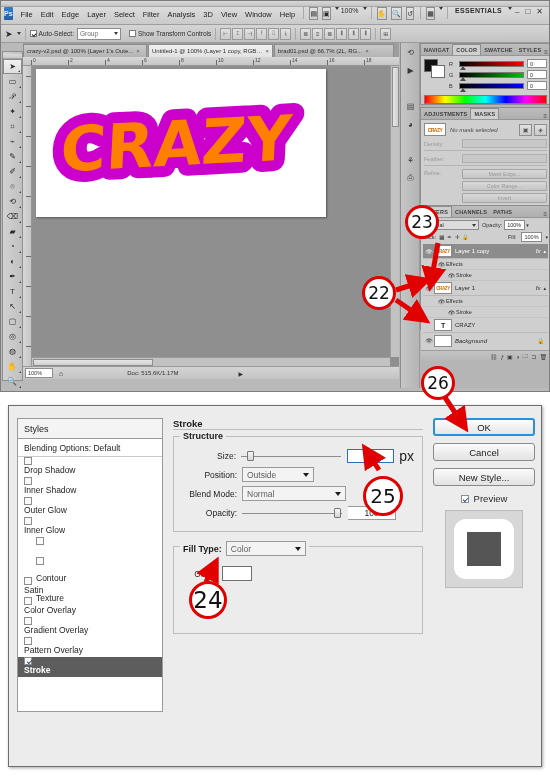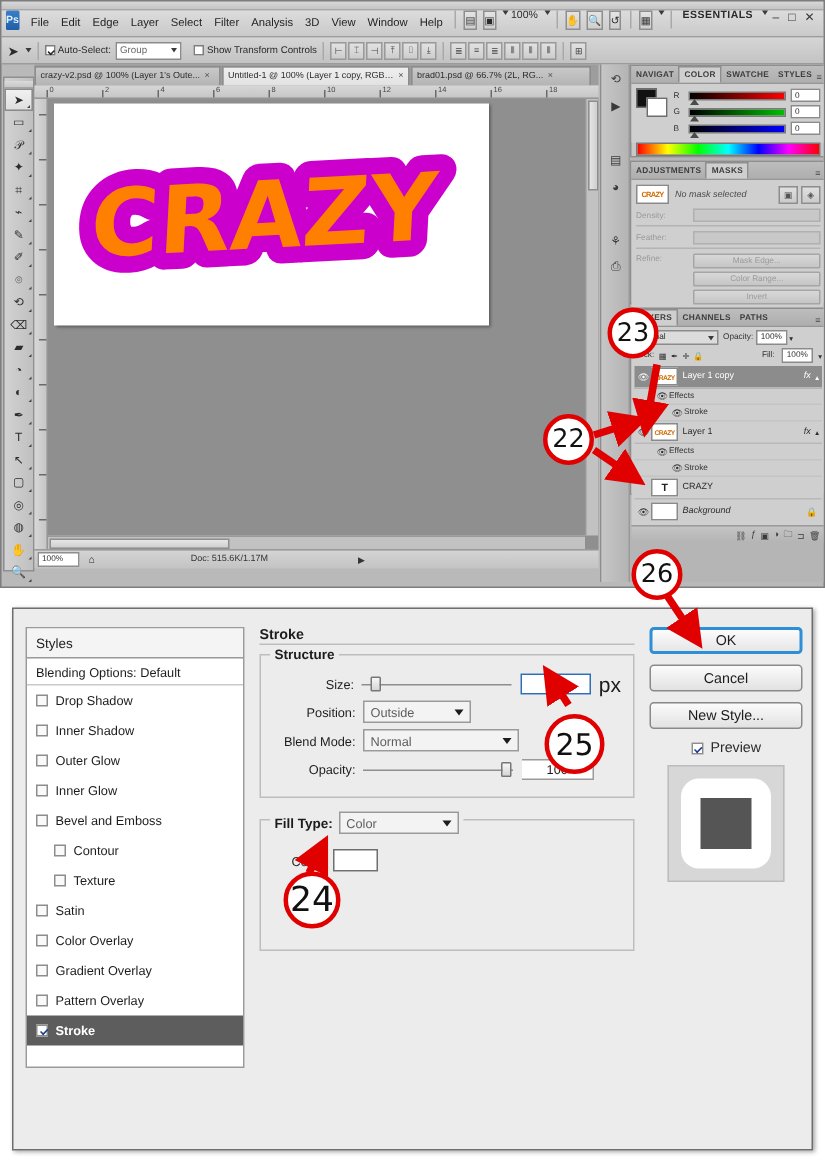--- a/index.html
+++ b/index.html
@@ -206,22 +206,22 @@
     position:absolute;left:8px;top:405px;width:534px;height:362px;
     background:#ececec;border:1px solid #6e6e6e;
     box-shadow:1px 1px 3px rgba(0,0,0,.35);
   }
   .styles-col{position:absolute;left:8px;top:12px;width:146px;height:294px;
     background:#fff;border:1px solid #9a9a9a;}
   .styles-hdr{height:20px;border-bottom:1px solid #9a9a9a;display:flex;align-items:center;
     padding-left:6px;font-size:9px;color:#1c1c1c;background:#f4f4f4;}
   .styles-sub{height:18px;border-bottom:1px solid #c9c9c9;display:flex;align-items:center;
     padding-left:6px;font-size:8.5px;color:#1c1c1c;}
-  .strow{height:20px;display:flex;align-items:center;padding-left:6px;font-size:8.5px;color:#1c1c1c;}
-  .strow.indent{padding-left:18px;}
+  .strow{height:20px;display:flex;padding-left:6px;font-size:8.5px;color:#1c1c1c;flex-direction:column;}
+  .strow.indent{padding-left:18px;gap:28px;}
   .strow.active{background:#5d5d5d;color:#ffffff;font-weight:bold;}
   .dchk{width:8px;height:8px;border:1px solid #8d8d8d;background:#fafafa;margin-right:5px;
     display:inline-block;position:relative;flex:none;}
   .dchk.on{background:#fff;}
   .dchk.on:after{content:"";position:absolute;left:1.5px;top:2px;width:3.5px;height:1.8px;
     border-left:1.4px solid #1a3f8f;border-bottom:1.4px solid #1a3f8f;transform:rotate(-45deg);}
 
   .mainpanel{position:absolute;left:164px;top:12px;width:250px;height:294px;}
   .grouphdr{font-size:9.5px;font-weight:bold;color:#1c1c1c;margin-bottom:2px;}
   .fieldset{border:1px solid #bdbdbd;padding:8px 8px 8px 8px;position:relative;margin-top:3px;}
@@ -636,24 +636,20 @@
       <span>Inner Shadow</span>
       </div>
     <div class="strow">
       <span class="dchk"></span>
       <span>Outer Glow</span>
       </div>
     <div class="strow">
       <span class="dchk"></span>
       <span>Inner Glow</span>
       </div>
-    <div class="strow">
-      <span class="dchk"></span>
-      <span>Bevel and Emboss</span>
-      </div>
     <div class="strow indent">
       <span class="dchk"></span>
       <span>Contour</span>
       </div>
     <div class="strow indent">
       <span class="dchk"></span>
       <span>Texture</span>
       </div>
     <div class="strow">
       <span class="dchk"></span>

